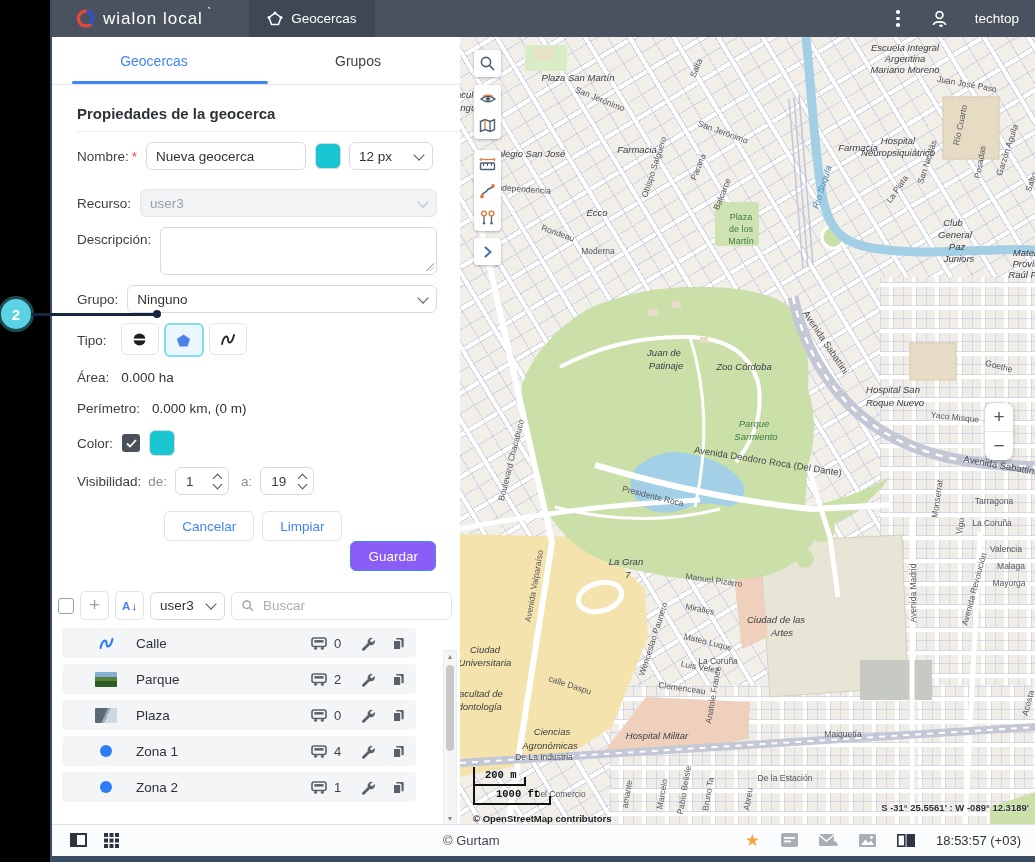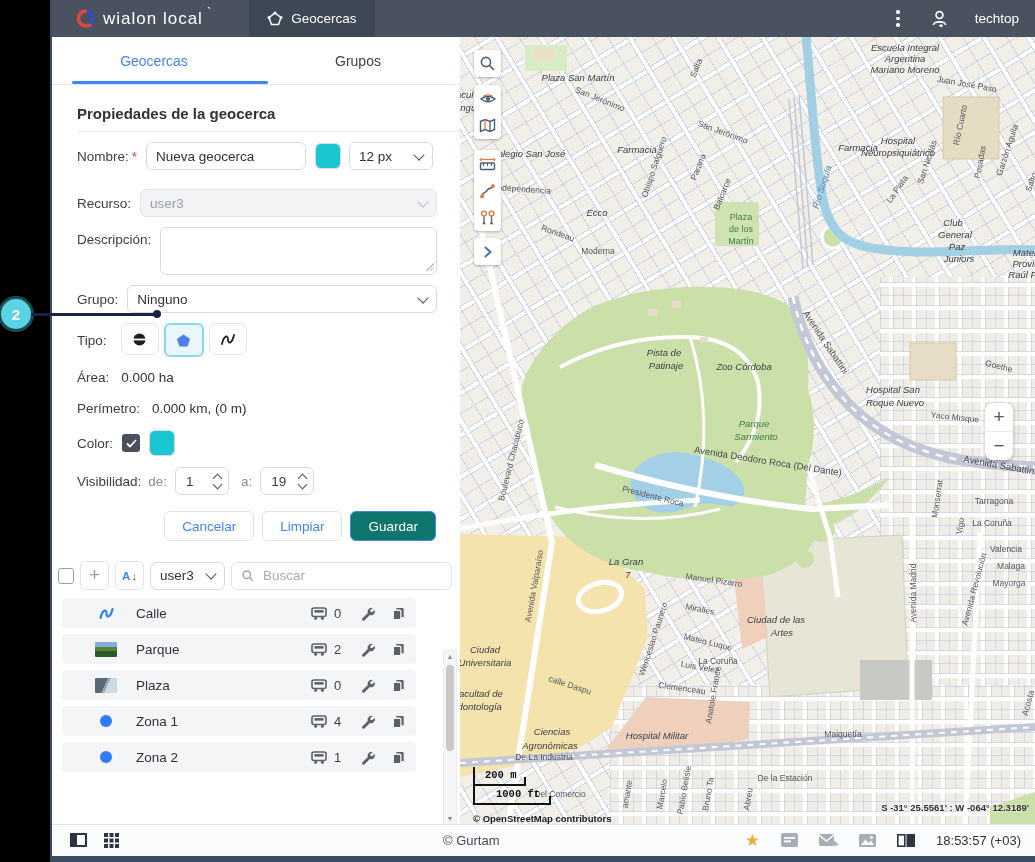--- a/index.html
+++ b/index.html
@@ -47,21 +47,21 @@
   .lib-btn{height:26px;border:1px solid #dfe3e8;border-radius:6px;color:#4285f4;font-size:13.5px;display:flex;align-items:center;padding:0 14px;margin-left:8px;background:#fff;cursor:pointer;}
   .cb{width:18px;height:18px;border-radius:3px;background:#4b515b;display:flex;align-items:center;justify-content:center;cursor:pointer;flex:none;}
   .cb-empty{width:16px;height:16px;border:1.5px solid #99a0a8;border-radius:3px;background:#fff;cursor:pointer;flex:none;box-sizing:border-box;}
   .muted{color:#8a9097;}
   .spin{width:54px;height:28px;border:1px solid #d7dbe0;border-radius:6px;display:flex;align-items:center;padding:0 7px 0 10px;box-sizing:border-box;cursor:pointer;}
   .spin .ar{margin-left:auto;display:flex;flex-direction:column;gap:2px;}
   .spin .ar i{width:6px;height:6px;border-right:1.5px solid #555;border-bottom:1.5px solid #555;display:block;}
   .spin .ar i.up{transform:rotate(-135deg);} .spin .ar i.dn{transform:rotate(45deg);margin-top:-3px;}
   .btnrow{display:flex;justify-content:flex-end;gap:8px;margin:16px 24px 0 25px;}
   .btn{height:28px;border-radius:6px;border:1px solid #dfe3e8;background:#fff;color:#4285f4;font-size:13.5px;padding:0 17px;display:flex;align-items:center;cursor:pointer;}
-  .btn.primary{background:#0f766e;border-color:#4686f5;color:#fff;}
+  .btn.primary{background:#8b5cf6;border-color:#4686f5;color:#fff;margin-top:30px;}
   
   .list-controls{display:flex;align-items:center;gap:6px;margin:20px 6px 8px 6px;}
   .sq-btn{width:27px;height:27px;border:1px solid #e0e3e7;border-radius:5px;background:#fff;display:flex;align-items:center;justify-content:center;cursor:pointer;flex:none;}
   .plus{color:#9aa1a8;font-size:19px;line-height:1;margin-top:-2px;}
   .sortA{color:#4285f4;font-weight:bold;font-size:11.5px;}
   .sortAr{color:#3a3f45;font-size:11px;margin-left:1px;}
   .search{flex:1;height:28px;border:1px solid #e0e3e7;border-radius:6px;display:flex;align-items:center;padding:0 9px;gap:7px;box-sizing:border-box;margin-right:2px;}
   .search input{border:0;outline:0;flex:1;font-size:13.5px;color:#333;font-family:inherit;background:transparent;}
   .search input::placeholder{color:#a7adb4;}
   #geo-rows{margin:0 44px 0 10px;}
@@ -531,21 +531,21 @@
           <div class="ml " style="left: 63px; top: 152px; transform: translate(-50%, -50%) rotate(4deg);">Independencia</div>
           <div class="ml it" style="left: 137px; top: 175px; transform: translate(-50%, -50%) rotate(0deg);">Ecco</div>
           <div class="ml " style="left: 98px; top: 196px; transform: translate(-50%, -50%) rotate(20deg);">Rondeau</div>
           <div class="ml " style="left: 138px; top: 214px; transform: translate(-50%, -50%) rotate(0deg);">Moderna</div>
           <div class="ml " style="left: 194px; top: 130px; transform: translate(-50%, -50%) rotate(-72deg);">Obispo Salguero</div>
           <div class="ml " style="left: 238px; top: 130px; transform: translate(-50%, -50%) rotate(-68deg);">Paraná</div>
           <div class="ml " style="left: 262px; top: 157px; transform: translate(-50%, -50%) rotate(-68deg);">Balcarce</div>
           <div class="ml grn" style="left: 281px; top: 180px; transform: translate(-50%, -50%) rotate(0deg);">Plaza</div>
           <div class="ml grn" style="left: 281px; top: 192px; transform: translate(-50%, -50%) rotate(0deg);">de los</div>
           <div class="ml grn" style="left: 281px; top: 204px; transform: translate(-50%, -50%) rotate(0deg);">Martín</div>
-          <div class="ml it" style="left: 204px; top: 315px; transform: translate(-50%, -50%) rotate(0deg);">Pista de</div>
+          <div class="ml it" style="left: 204px; top: 315px; transform: translate(-50%, -50%) rotate(0deg);">Juan de</div>
           <div class="ml it" style="left: 206px; top: 328px; transform: translate(-50%, -50%) rotate(0deg);">Patinaje</div>
           <div class="ml it" style="left: 284px; top: 329px; transform: translate(-50%, -50%) rotate(0deg);">Zoo Córdoba</div>
           <div class="ml grnit" style="left: 294px; top: 386px; transform: translate(-50%, -50%) rotate(0deg);">Parque</div>
           <div class="ml grnit" style="left: 296px; top: 399px; transform: translate(-50%, -50%) rotate(0deg);">Sarmiento</div>
           <div class="ml av" style="left: 308px; top: 424px; transform: translate(-50%, -50%) rotate(9deg);">Avenida Deodoro Roca (Del Dante)</div>
           <div class="ml av" style="left: 366px; top: 305px; transform: translate(-50%, -50%) rotate(56deg);">Avenida Sabattini</div>
           <div class="ml av" style="left: 540px; top: 428px; transform: translate(-50%, -50%) rotate(10deg);">Avenida Sabattini</div>
           <div class="ml it" style="left: 433px; top: 352px; transform: translate(-50%, -50%) rotate(0deg);">Hospital San</div>
           <div class="ml it" style="left: 435px; top: 365px; transform: translate(-50%, -50%) rotate(0deg);">Roque Nuevo</div>
           <div class="ml " style="left: 495px; top: 380px; transform: translate(-50%, -50%) rotate(6deg);">Yaco Misque</div>
@@ -658,21 +658,21 @@
     </div>
 
     <div class="scalebox" style="width:90px;height:40px;">
       <div class="svert"></div>
       <span class="stx" style="left:12px;top:2px;">200 m</span>
       <div class="s200"></div>
       <span class="stx" style="left:23px;top:21px;">1000 ft</span>
       <div class="s1000"></div>
     </div>
     <div class="attr">© OpenStreetMap contributors</div>
-    <div class="coords">S -31° 25.5561' : W -064° 12.3189'</div>
+    <div class="coords">S -31° 25.5561' : W -089° 12.3189'</div>
   </div>
 
   <footer id="footer">
     <div class="ft-left">
       <div class="fic">
         <svg width="17" height="14" viewBox="0 0 17 14">
               <rect x="1" y="1" width="15" height="12" fill="none" stroke="#2d3442" stroke-width="2"></rect>
               <rect x="1" y="1" width="6" height="12" fill="#2d3442"></rect>
             </svg>
       </div>

